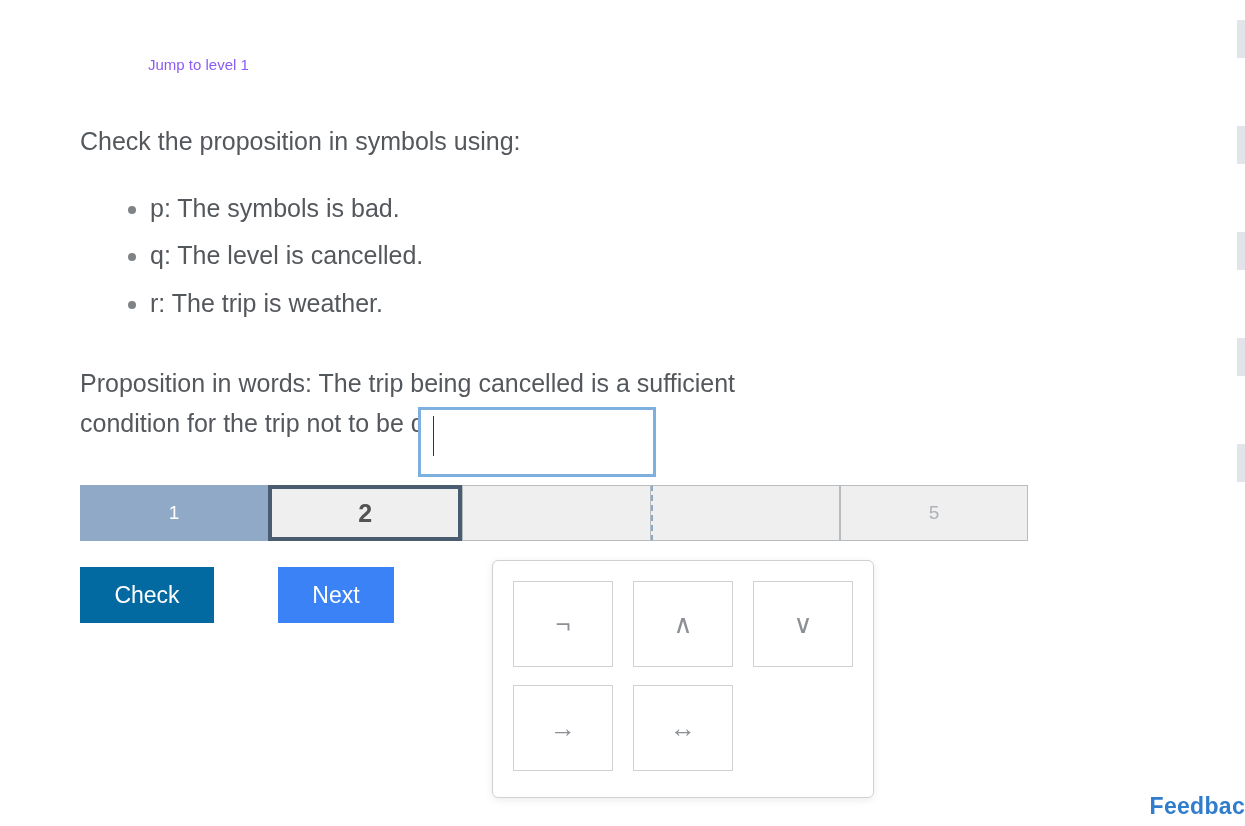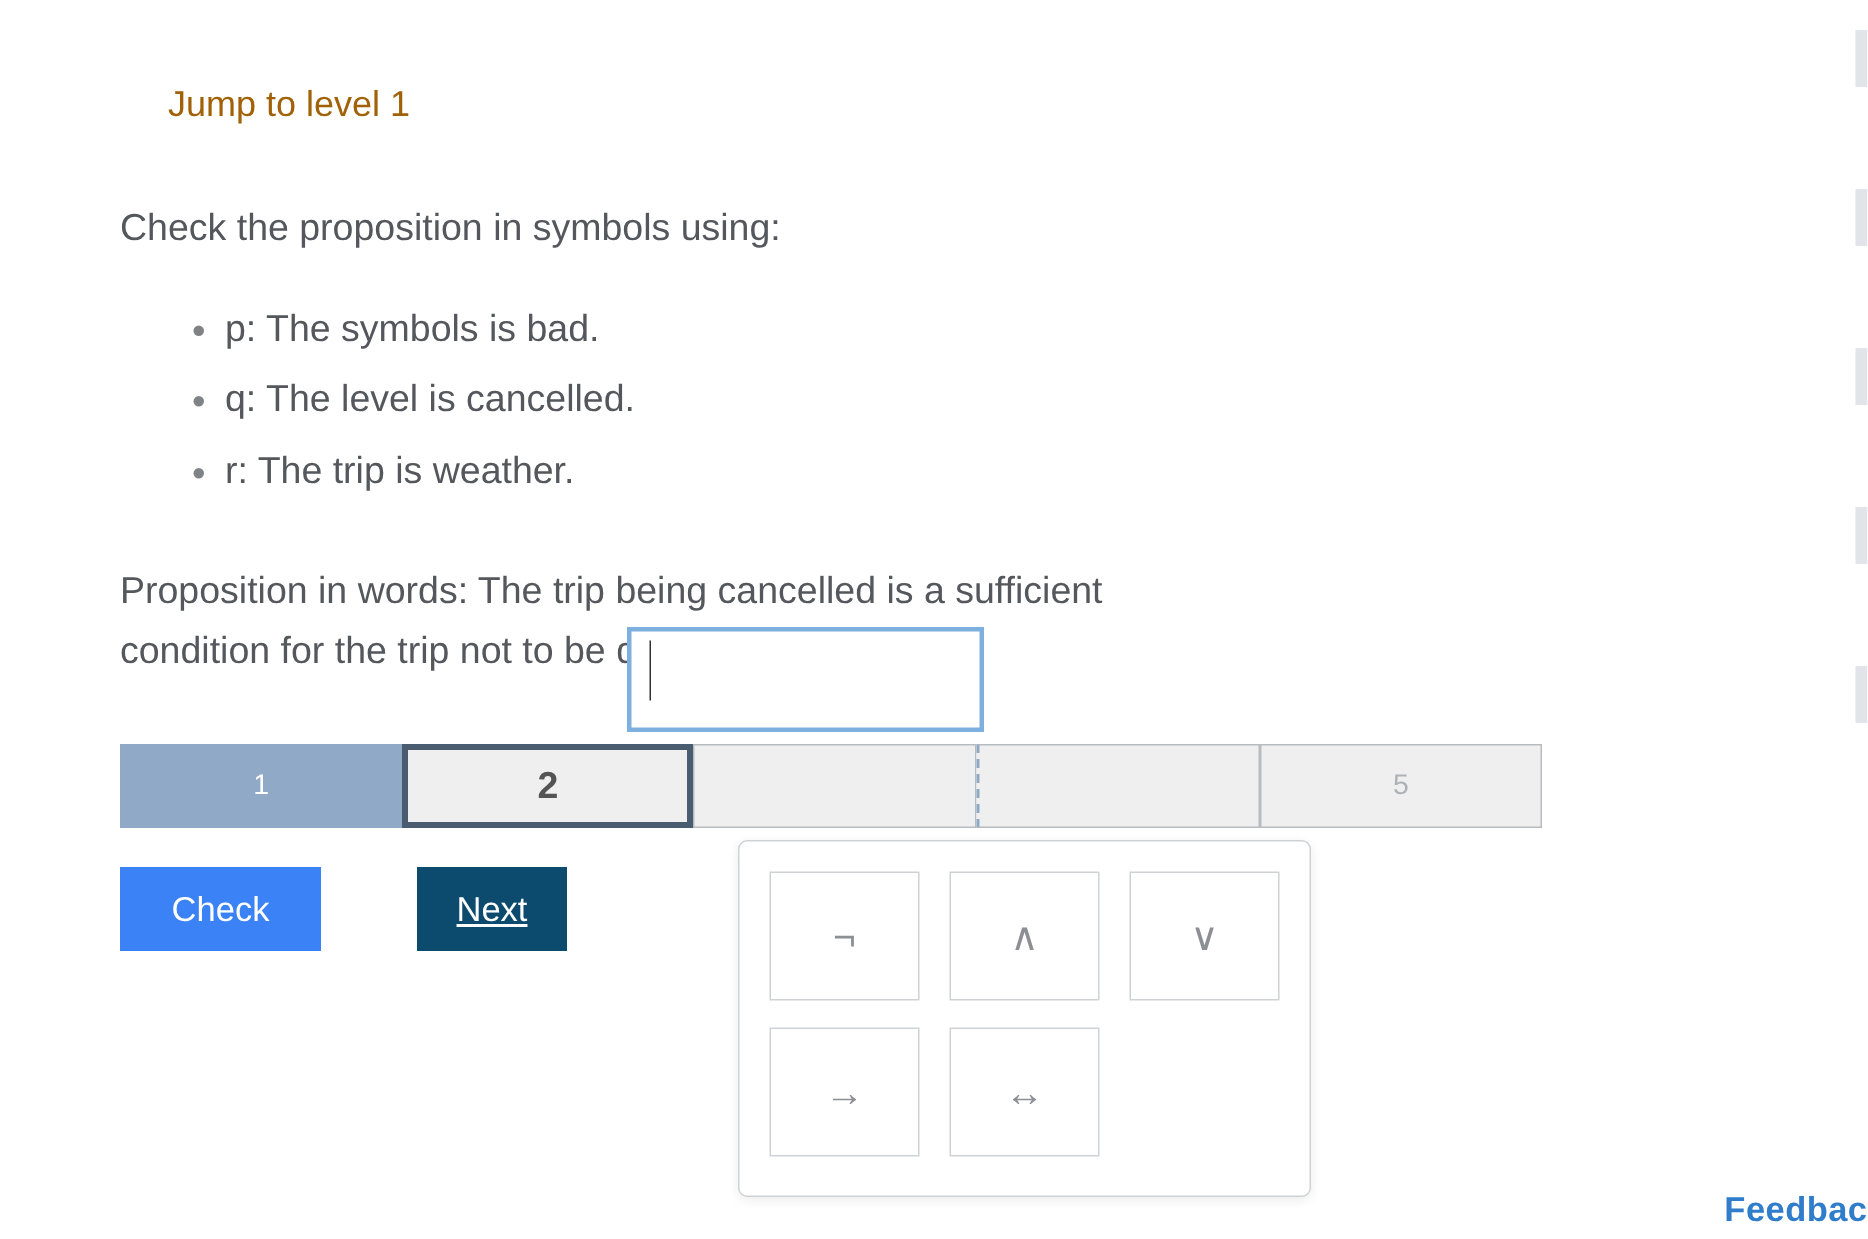--- a/index.html
+++ b/index.html
@@ -1,36 +1,36 @@
 <!DOCTYPE html>
 <html><head>
 <meta charset="utf-8">
 <style>
   html,body{margin:0;padding:0;width:1245px;height:826px;background:#fff;font-family:"Helvetica Neue",Helvetica,Arial,sans-serif;color:#54585c;overflow:hidden;}
   .page{position:relative;width:1245px;height:826px;}
   .content{padding:56px 0 0 80px;width:950px;}
-  .jump{color:#a16207;font-size:24px;margin-bottom:50px;cursor:pointer;margin-left:32px;}
+  .jump{color:#8b5cf6;font-size:15px;margin-bottom:50px;cursor:pointer;margin-left:68px;}
   .prompt{font-size:25px;line-height:1.5;margin-bottom:24px;}
   ul.defs{list-style:disc;padding-left:0;margin:0 0 36px 70px;font-size:25px;line-height:1.9;}
   ul.defs li::marker{color:#808386;}
   .words{font-size:25px;line-height:1.6;margin-bottom:20px;max-width:660px;}
   .symprompt{font-size:25px;display:inline-block;}
   .row-input{position:relative;}
   .sym-input{position:absolute;left:338px;top:-56px;width:238px;height:70px;border:3px solid #7eb0df;background:#fff;padding:6px 10px;box-sizing:border-box;font-size:24px;}
   .sym-caret{position:absolute;left:12px;top:6px;width:1px;height:40px;background:#333;}
   .levels{display:flex;margin-top:42px;width:948px;height:56px;}
   .level{flex:1;display:flex;align-items:center;justify-content:center;font-size:19px;border:1px solid #b7bcc0;box-sizing:border-box;}
   .level.done{background:#90a9c7;color:#fff;border-color:#90a9c7;}
   .level.current{background:#efefef;color:#545454;font-weight:bold;font-size:25px;border:4px solid #4a5c70;}
   .level.future{background:#efefef;color:#aeb2b6;}
   .level.future.dashed{border-left:2px dashed #8fa9c5;}
   .btns{display:flex;margin-top:26px;gap:64px;}
   .btn{height:56px;display:flex;align-items:center;justify-content:center;font-size:23px;color:#fff;cursor:pointer;}
-  .btn.check{width:134px;background:#3b82f6;}
-  .btn.next{width:100px;background:#0c4a6e;text-decoration:underline;}
+  .btn.check{width:134px;background:#0369a1;}
+  .btn.next{width:116px;background:#3b82f6;}
   .palette{position:absolute;left:492px;top:560px;width:382px;height:238px;background:#fff;border:1px solid #cfd2d5;border-radius:6px;box-shadow:0 2px 8px rgba(0,0,0,.08);padding:20px;box-sizing:border-box;display:grid;grid-template-columns:repeat(3,100px);grid-auto-rows:86px;gap:18px 20px;}
   .sym{border:1px solid #cfd2d5;display:flex;align-items:center;justify-content:center;font-size:26px;color:#8c8f93;cursor:pointer;}
   .right-dashes{position:absolute;right:0;top:20px;display:flex;flex-direction:column;gap:68px;}
   .dash{width:8px;height:38px;background:#e1e4e8;}
   .feedback{position:absolute;right:0;bottom:6px;color:#2f7dcb;font-size:23px;font-weight:bold;cursor:pointer;letter-spacing:.3px;}
 </style>
 </head>
 <body>
 
 <div class="page">

